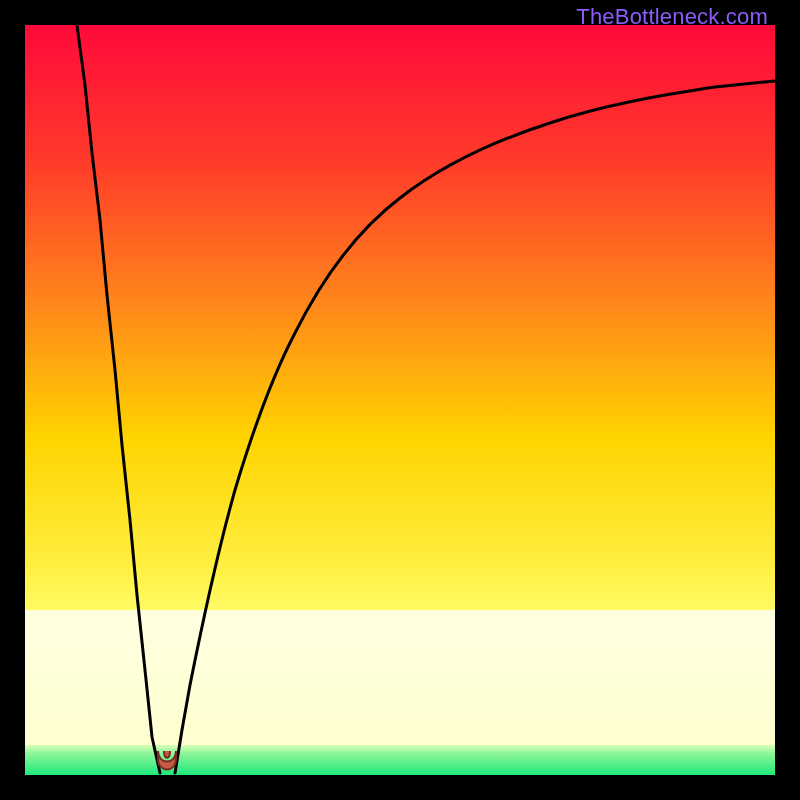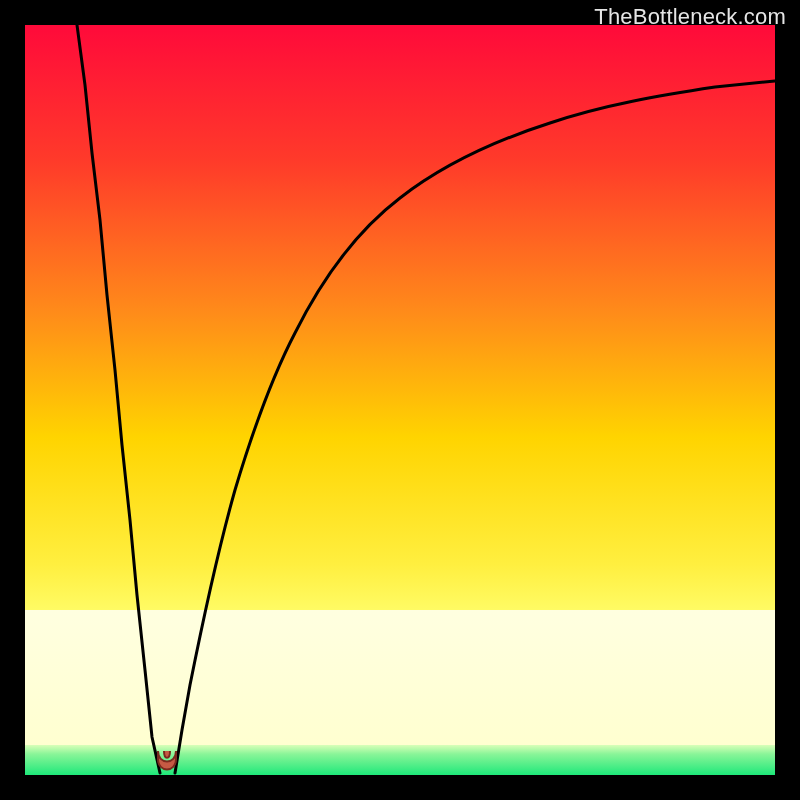--- a/index.html
+++ b/index.html
@@ -29,22 +29,22 @@
   .gradient {
     position: absolute;
     left: 0;
     top: 0;
     width: 750px;
     height: 750px;
   }
   .watermark {
     position: absolute;
     top: 4px;
-    right: 14px;
-    color: #e5e5e5;
+    right: 32px;
+    color: #8b5cf6;
     font-size: 22px;
     font-weight: 500;
     letter-spacing: 0.2px;
   }
   svg {
     position: absolute;
     left: 0;
     top: 0;
   }
 </style>

